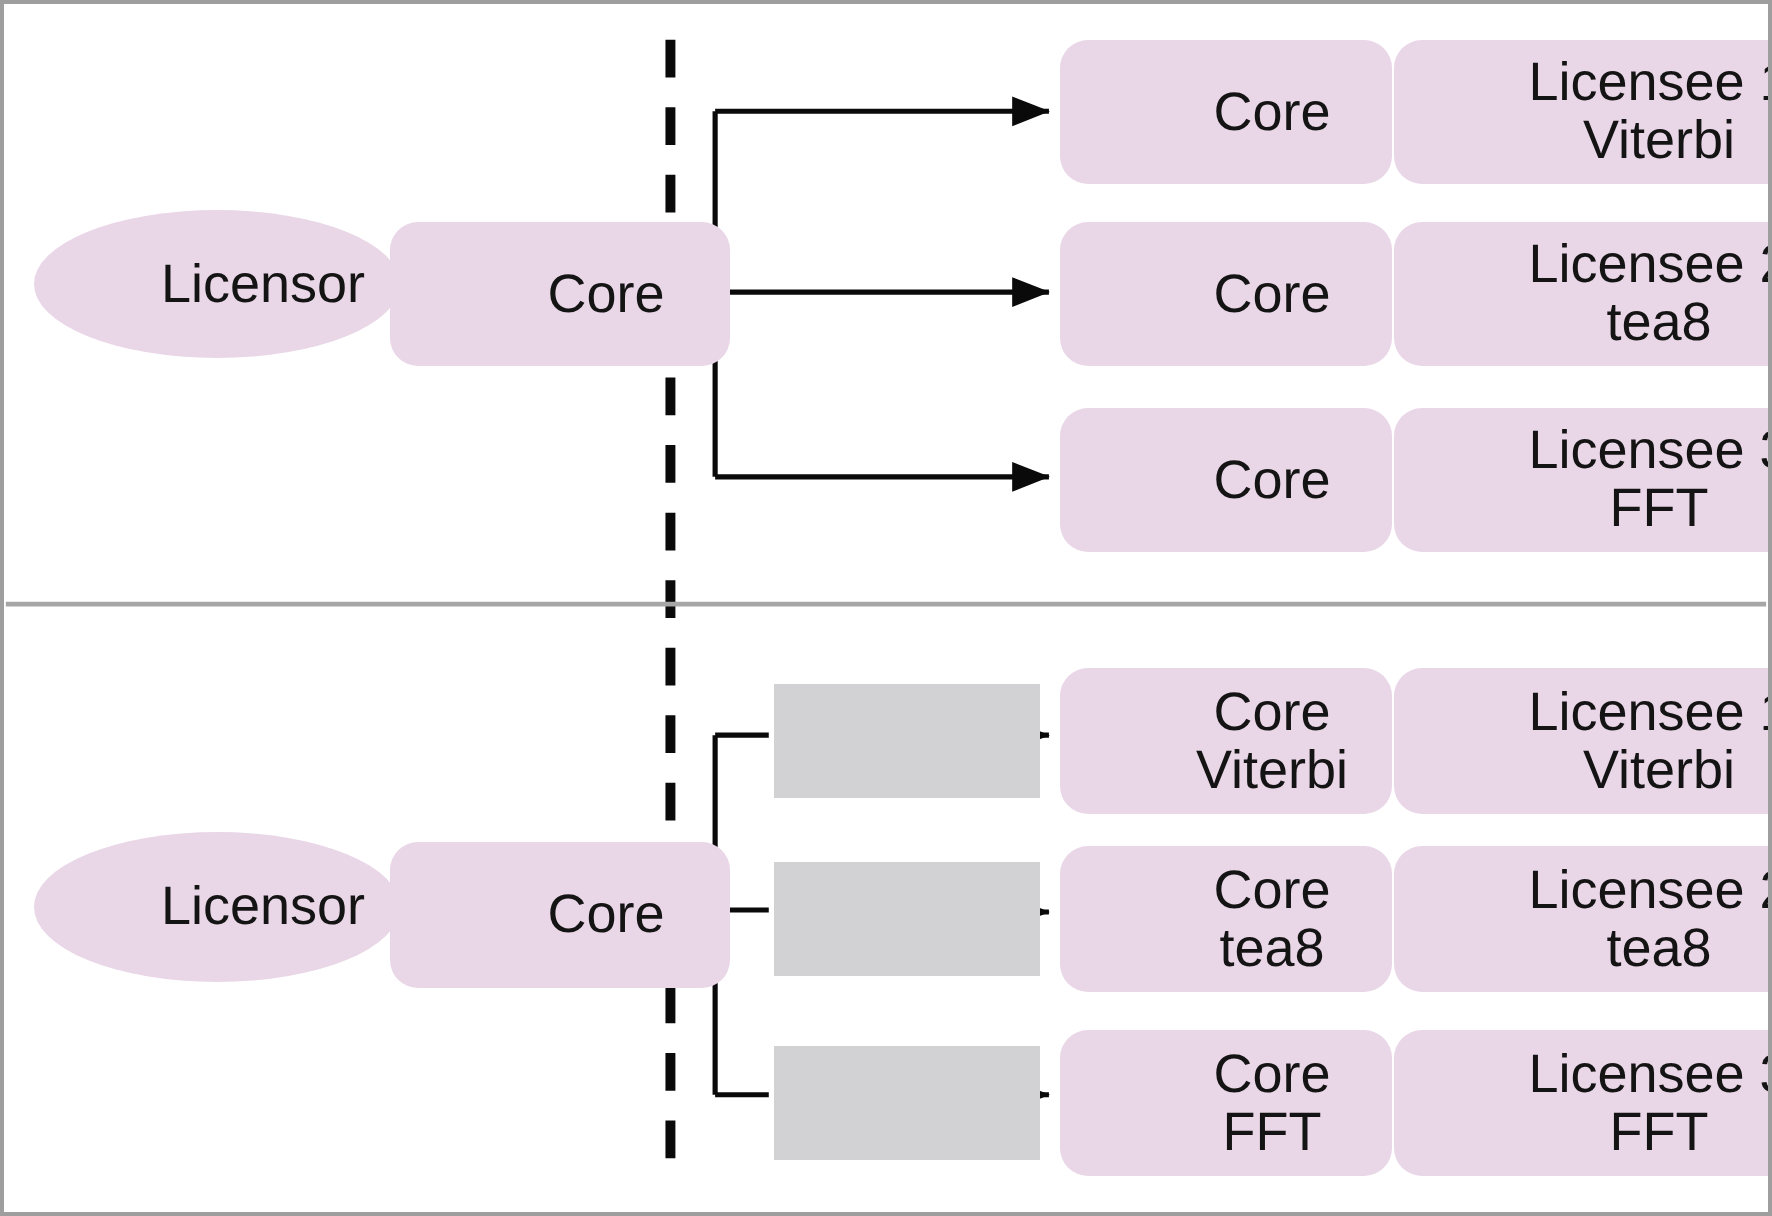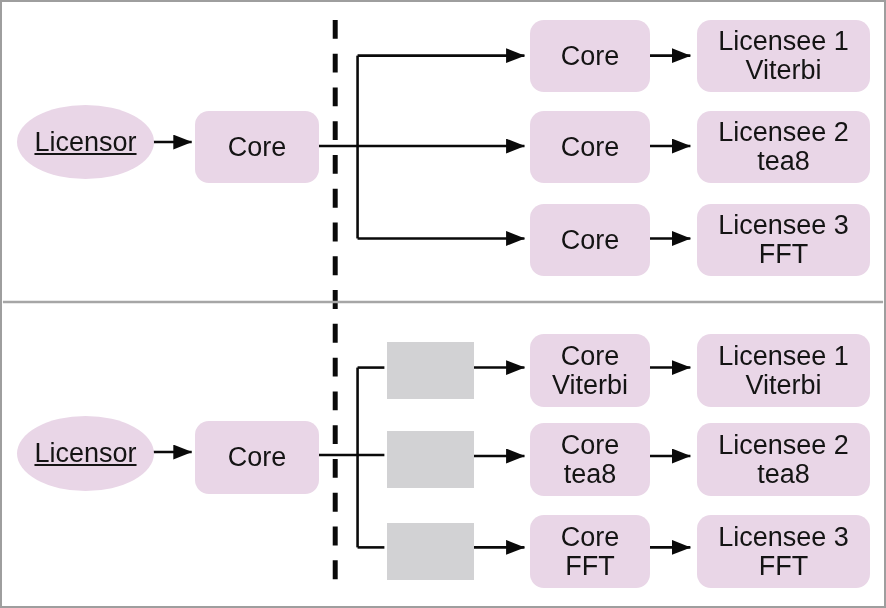--- a/index.html
+++ b/index.html
@@ -39,22 +39,23 @@
     display: flex;
     align-items: center;
     justify-content: center;
     text-align: center;
     white-space: pre-line;
     background: var(--node-fill, #e9d6e7);
     border-radius: 14px;
     color: #141414;
     font-size: 27px;
     line-height: 29px;
+    padding-left: 46px;
   }
-  .node.ellipse { border-radius: 50%; text-decoration: underline; }
+  .node.ellipse { border-radius: 50%; }
   .node.gray {
     background: var(--gray-fill, #d2d2d4);
     border-radius: 0;
   }
 </style>
 </head>
 <body>
 
 <div class="stage">
 

